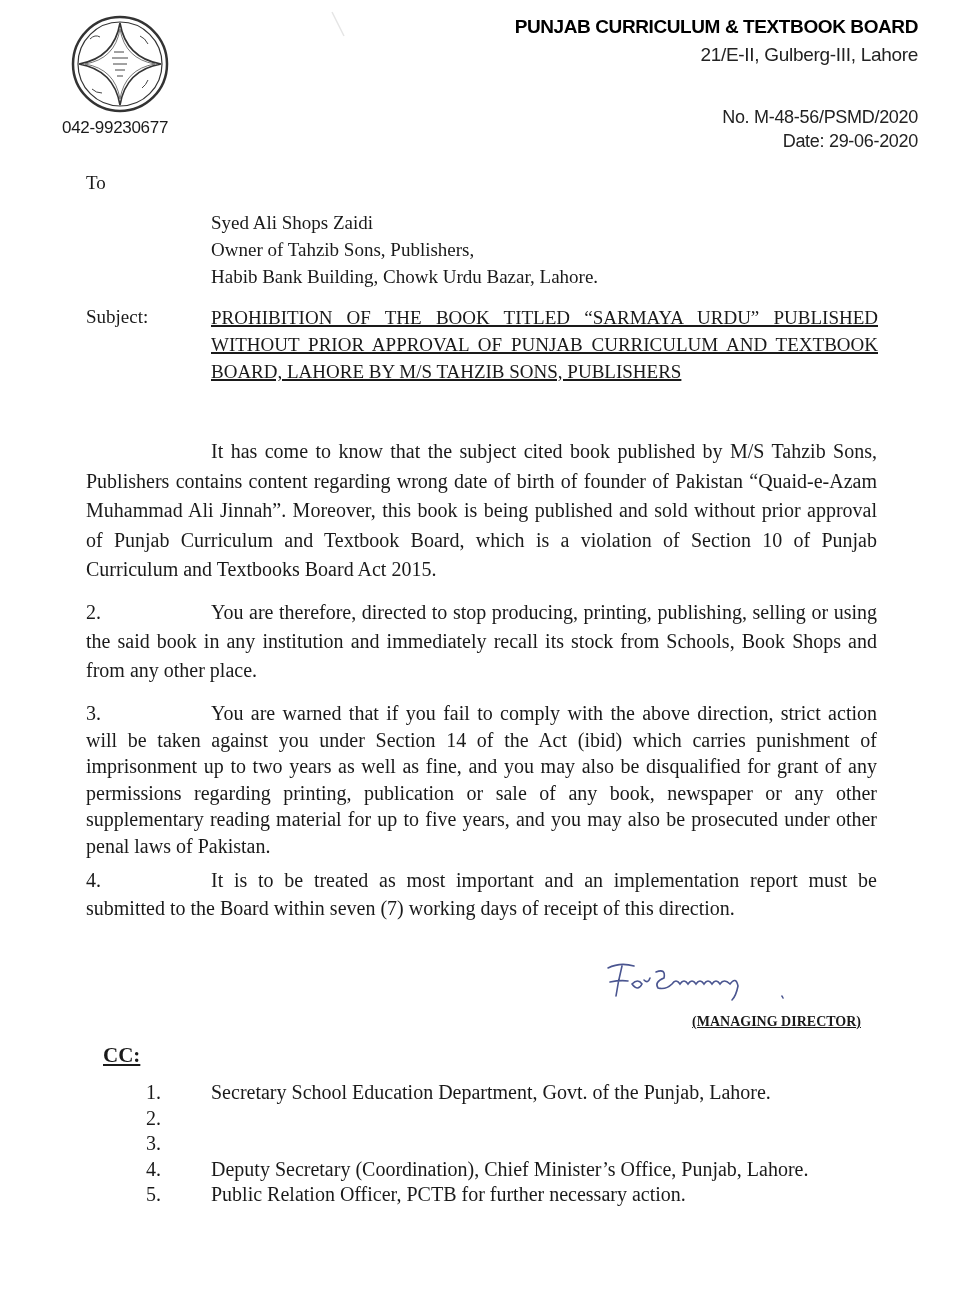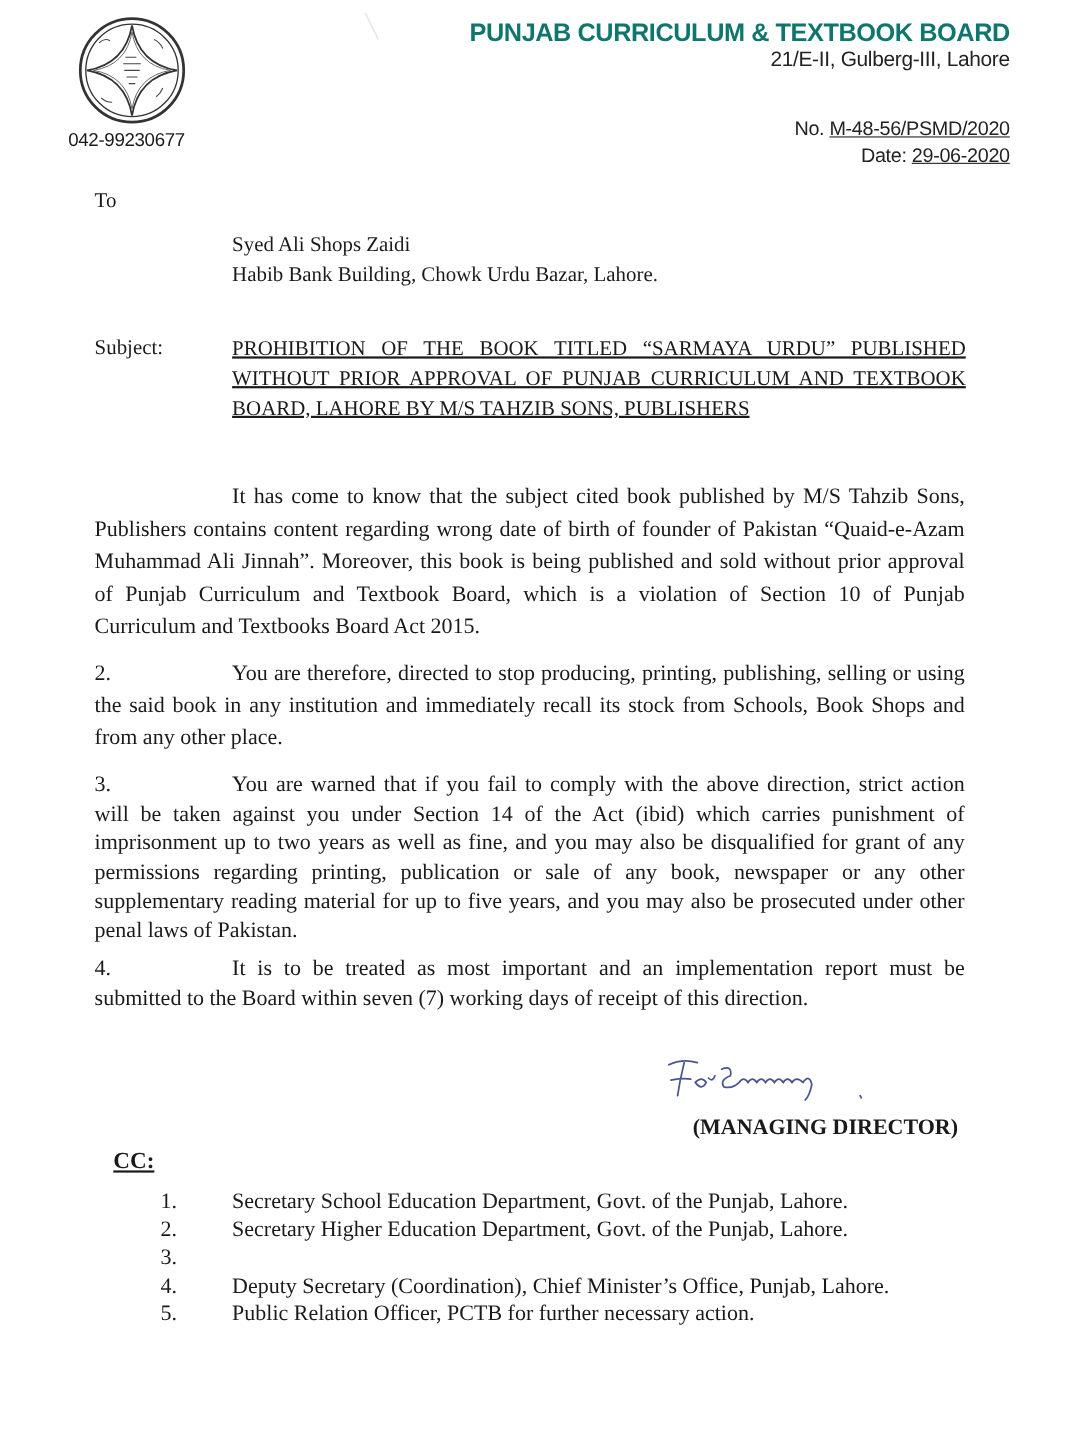--- a/index.html
+++ b/index.html
@@ -7,24 +7,24 @@
       width: 969px; height: 1301px; position: relative; overflow: hidden;
       color: #1a1a1a;
       font-family: "Liberation Serif", serif;
     }
     .abs { position: absolute; }
     .sans { font-family: "Liberation Sans", sans-serif; }
 
     
     .seal { left: 70px; top: 14px; width: 100px; height: 100px; }
     .phone { left: 62px; top: 118px; font-size: 17px; letter-spacing: -0.3px; }
-    .org-name { right: 51px; top: 16px; font-size: 23px; font-weight: bold; letter-spacing: -0.4px; color: #0f766e; }
+    .org-name { right: 51px; top: 16px; font-size: 19px; font-weight: bold; letter-spacing: -0.4px; color: #000000; }
     .org-address { right: 51px; top: 44px; font-size: 19px; color: #222; letter-spacing: -0.3px; }
     .ref-line { right: 51px; top: 105px; font-size: 18px; color: #222; text-align: right; line-height: 24px; letter-spacing: -0.3px; }
-    .ref-line .u { text-decoration: underline; }
+    .ref-line .u { }
 
     
     .to { left: 86px; top: 172px; font-size: 19px; }
     .addressee { left: 211px; top: 209px; font-size: 19px; line-height: 27px; }
 
     
     .subject-label { left: 86px; top: 306px; font-size: 19px; }
     .subject-text {
       left: 211px; top: 304px; width: 667px;
       font-size: 19px; font-weight: normal; line-height: 27px;
@@ -38,21 +38,21 @@
       text-align: justify;
     }
     .para.p1 { top: 437px; text-indent: 125px; }
     .para.p2 { top: 598px; line-height: 29px; }
     .para.p3 { top: 700px; line-height: 26.5px; }
     .para.p4 { top: 866px; line-height: 28px; }
     .para .num { display: inline-block; width: 125px; text-indent: 0; }
 
     
     .signature { left: 600px; top: 958px; width: 230px; height: 50px; }
-    .signatory { right: 98px; top: 1014px; font-size: 20px; font-weight: bold; }
+    .signatory { right: 108px; top: 1014px; font-size: 14px; font-weight: bold; text-decoration: underline; }
 
     
     .cc-label { left: 103px; top: 1043px; font-size: 21px; font-weight: bold; text-decoration: underline; }
     .cc-list { left: 146px; top: 1080px; font-size: 20px; line-height: 25.5px; }
     .cc-item { display: flex; }
     .cc-item .n { width: 65px; }
 
     .faint-mark { left: 330px; top: 10px; width: 20px; height: 30px; }
   </style>
 </head>
@@ -88,20 +88,21 @@
   </div>
   <div>
     <span>Date:</span>
     <span class="u">29-06-2020</span>
   </div>
 </div>
 
 <div class="abs to">To</div>
 <div class="abs addressee">
   <div>Syed Ali Shops Zaidi</div>
+  <div>Owner of Tahzib Sons, Publishers,</div>
   <div>Habib Bank Building, Chowk Urdu Bazar, Lahore.</div>
 </div>
 
 <div class="abs subject-label">Subject:</div>
 <div class="abs subject-text">
   <span>PROHIBITION OF THE BOOK TITLED “SARMAYA URDU” PUBLISHED WITHOUT PRIOR APPROVAL OF PUNJAB CURRICULUM AND TEXTBOOK BOARD, LAHORE BY M/S TAHZIB SONS, PUBLISHERS</span>
 </div>
 
 <div class="abs para p1">
   <span>It has come to know that the subject cited book published by M/S Tahzib Sons, Publishers contains content regarding wrong date of birth of founder of Pakistan “Quaid-e-Azam Muhammad Ali Jinnah”. Moreover, this book is being published and sold without prior approval of Punjab Curriculum and Textbook Board, which is a violation of Section 10 of Punjab Curriculum and Textbooks Board Act 2015.</span>
@@ -129,21 +130,20 @@
 <div class="abs signatory">(MANAGING DIRECTOR)</div>
 
 <div class="abs cc-label">CC:</div>
 <div class="abs cc-list">
   <div class="cc-item">
     <span class="n">1.</span>
     <span>Secretary School Education Department, Govt. of the Punjab, Lahore.</span>
   </div>
   <div class="cc-item">
     <span class="n">2.</span>
-    <span>Secretary Higher Education Department, Govt. of the Punjab, Lahore.</span>
   </div>
   <div class="cc-item">
     <span class="n">3.</span>
   </div>
   <div class="cc-item">
     <span class="n">4.</span>
     <span>Deputy Secretary (Coordination), Chief Minister’s Office, Punjab, Lahore.</span>
   </div>
   <div class="cc-item">
     <span class="n">5.</span>

